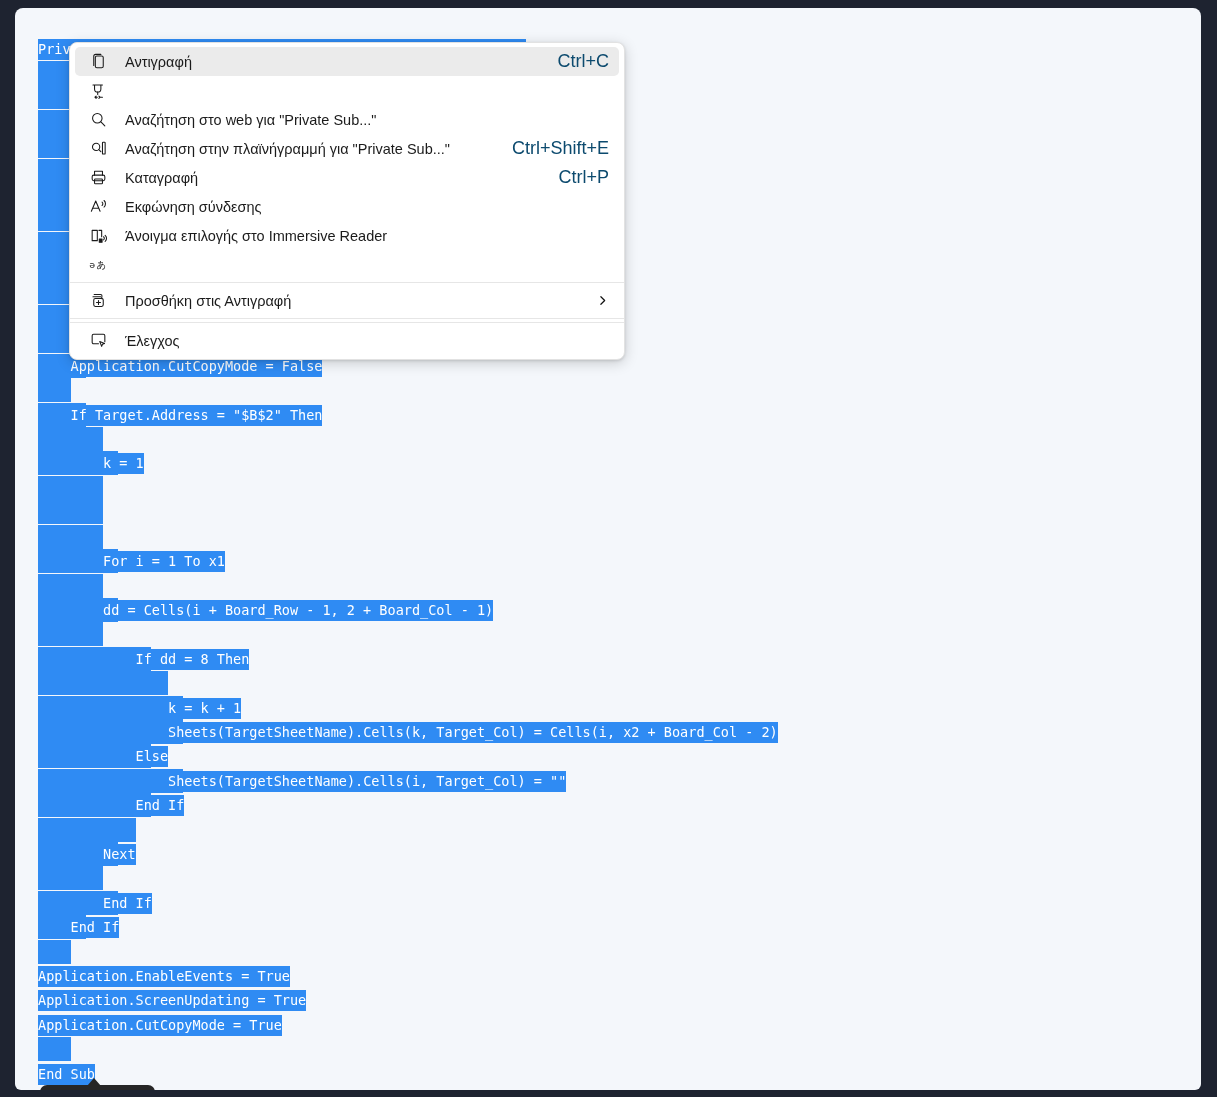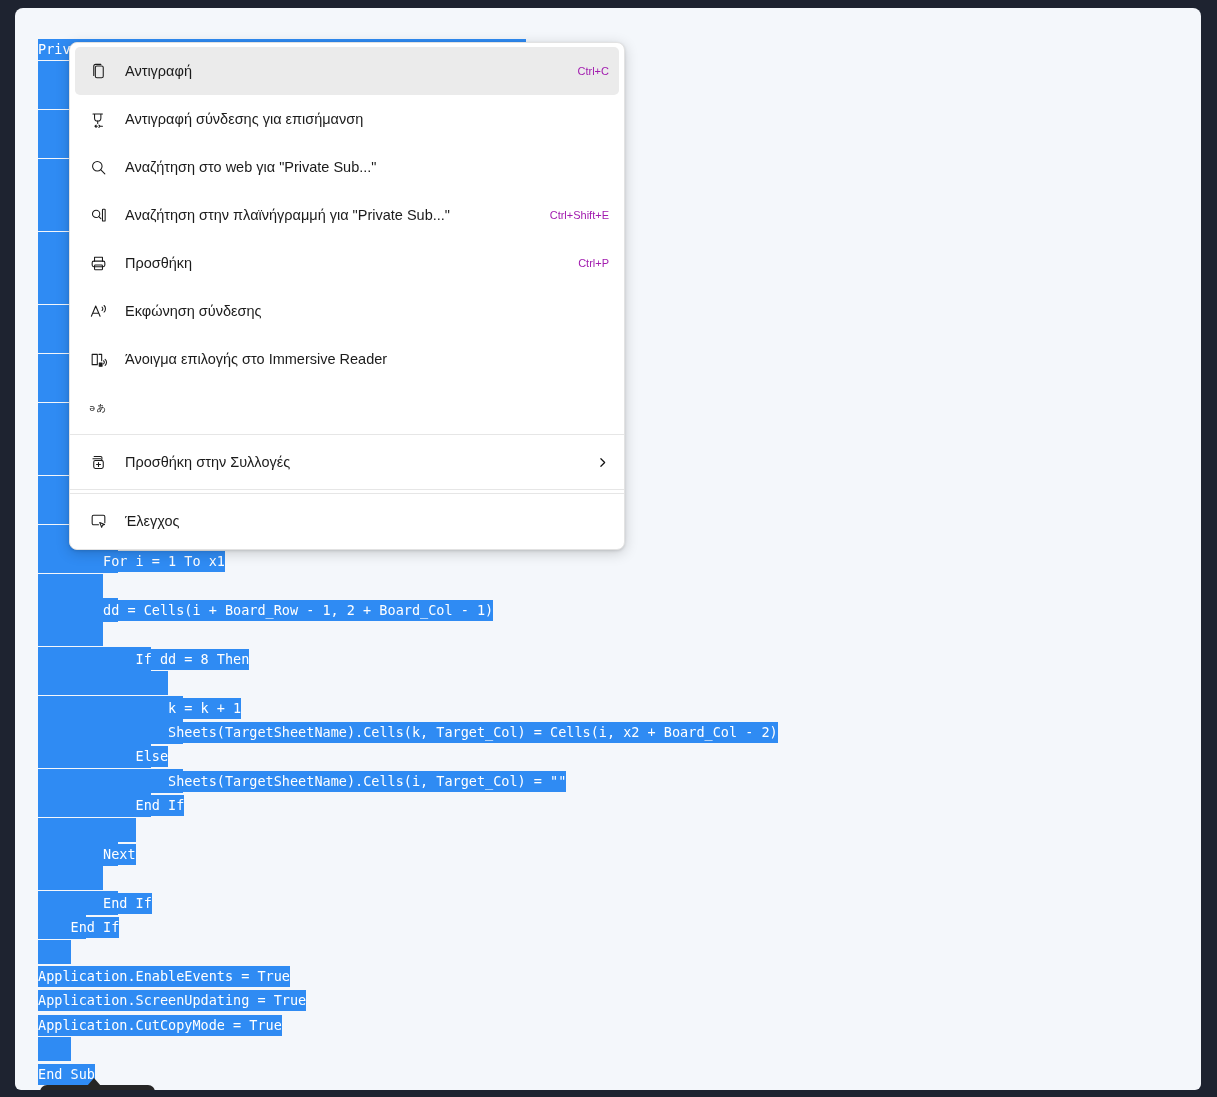--- a/index.html
+++ b/index.html
@@ -64,40 +64,40 @@
     border-radius: 8px;
     box-shadow: 0 3px 14px rgba(0,0,0,0.18), 0 1px 3px rgba(0,0,0,0.12);
     padding: 4px 0 4px 0;
     font-family: "Liberation Sans", sans-serif;
     z-index: 50;
   }
   .mi {
     position: relative;
     display: flex;
     align-items: center;
-    height: 48px;
+    height: 29px;
     margin: 0 5px;
     padding: 0 10px 0 12px;
     border-radius: 5px;
     cursor: default;
     color: #1b1b1b;
     font-size: 14.5px;
   }
   .mi.hl { background: #ebebeb; }
   .mi .ic {
     width: 22px; height: 20px;
     margin-right: 16px;
     flex: 0 0 22px;
     display: flex; align-items: center; justify-content: center;
     color: #1b1b1b;
   }
   .mi .lbl { flex: 1 1 auto; white-space: nowrap; }
   .mi .acc {
-    color: #a21caf;
-    font-size: 11px;
+    color: #0c4a6e;
+    font-size: 18px;
     margin-left: 14px;
     white-space: nowrap;
   }
   .mi .chev {
     margin-left: 10px;
     display: flex; align-items: center;
     color: #111;
   }
   .sep {
     height: 1px;
@@ -146,21 +146,20 @@
         <span class="acc">Ctrl+C</span>
       </div>
       <div class="mi">
         <span class="ic">
           <svg width="19" height="19" viewBox="0 0 24 24" fill="none" stroke="#1b1b1b" stroke-width="1.35" stroke-linecap="round" stroke-linejoin="round">
             <path d="M5 5h12M7 5v5a4 4 0 0 0 8 0V5"></path>
             <path d="M11 14v3"></path>
             <path d="M7.5 20.5h3M14 20.5h3M14 20.5l-1.5-1.5M14 20.5l-1.5 1.5M7.5 20.5 9 19M7.5 20.5 9 22"></path>
           </svg>
         </span>
-        <span class="lbl">Αντιγραφή σύνδεσης για επισήμανση</span>
       </div>
       <div class="mi">
         <span class="ic">
           <svg width="19" height="19" viewBox="0 0 24 24" fill="none" stroke="#1b1b1b" stroke-width="1.35" stroke-linecap="round" stroke-linejoin="round">
             <circle cx="10.5" cy="10.5" r="6"></circle>
             <path d="M15 15l5 5"></path>
           </svg>
         </span>
         <span class="lbl">Αναζήτηση στο web για "Private Sub..."</span>
       </div>
@@ -176,21 +175,21 @@
         <span class="acc">Ctrl+Shift+E</span>
       </div>
       <div class="mi">
         <span class="ic">
           <svg width="19" height="19" viewBox="0 0 24 24" fill="none" stroke="#1b1b1b" stroke-width="1.35" stroke-linecap="round" stroke-linejoin="round">
             <path d="M7 9V4h10v5"></path>
             <rect x="4" y="9" width="16" height="7" rx="2"></rect>
             <rect x="7" y="14" width="10" height="6" rx="1"></rect>
           </svg>
         </span>
-        <span class="lbl">Προσθήκη</span>
+        <span class="lbl">Καταγραφή</span>
         <span class="acc">Ctrl+P</span>
       </div>
       <div class="mi">
         <span class="ic">
           <svg width="19" height="19" viewBox="0 0 24 24" fill="none" stroke="#1b1b1b" stroke-width="1.35" stroke-linecap="round" stroke-linejoin="round">
             <path d="M3 18 8.5 5 14 18M5 14.3h7"></path>
             <path d="M16.5 6.5c1.3 1 1.3 3.2 0 4.2M19 4.4c2.4 1.9 2.4 6.4 0 8.3"></path>
           </svg>
         </span>
         <span class="lbl">Εκφώνηση σύνδεσης</span>
@@ -217,21 +216,21 @@
       <div class="sep"></div>
       <div class="mi">
         <span class="ic">
           <svg width="19" height="19" viewBox="0 0 24 24" fill="none" stroke="#1b1b1b" stroke-width="1.35" stroke-linecap="round" stroke-linejoin="round">
             <path d="M6.5 4.5h8a2 2 0 0 1 2 2"></path>
             <path d="M5 7.2h9.5a2 2 0 0 1 2 2v.6"></path>
             <rect x="6" y="9.5" width="12" height="10" rx="2"></rect>
             <path d="M12 12v5M9.5 14.5h5"></path>
           </svg>
         </span>
-        <span class="lbl">Προσθήκη στην Συλλογές</span>
+        <span class="lbl">Προσθήκη στις Αντιγραφή</span>
         <span class="chev">
           <svg width="13" height="13" viewBox="0 0 24 24" fill="none" stroke="#111" stroke-width="2.2" stroke-linecap="round" stroke-linejoin="round">
             <path d="m9 5 7 7-7 7"></path>
           </svg>
         </span>
       </div>
       <div class="sep"></div>
       <div class="sep"></div>
       <div class="mi">
         <span class="ic">

